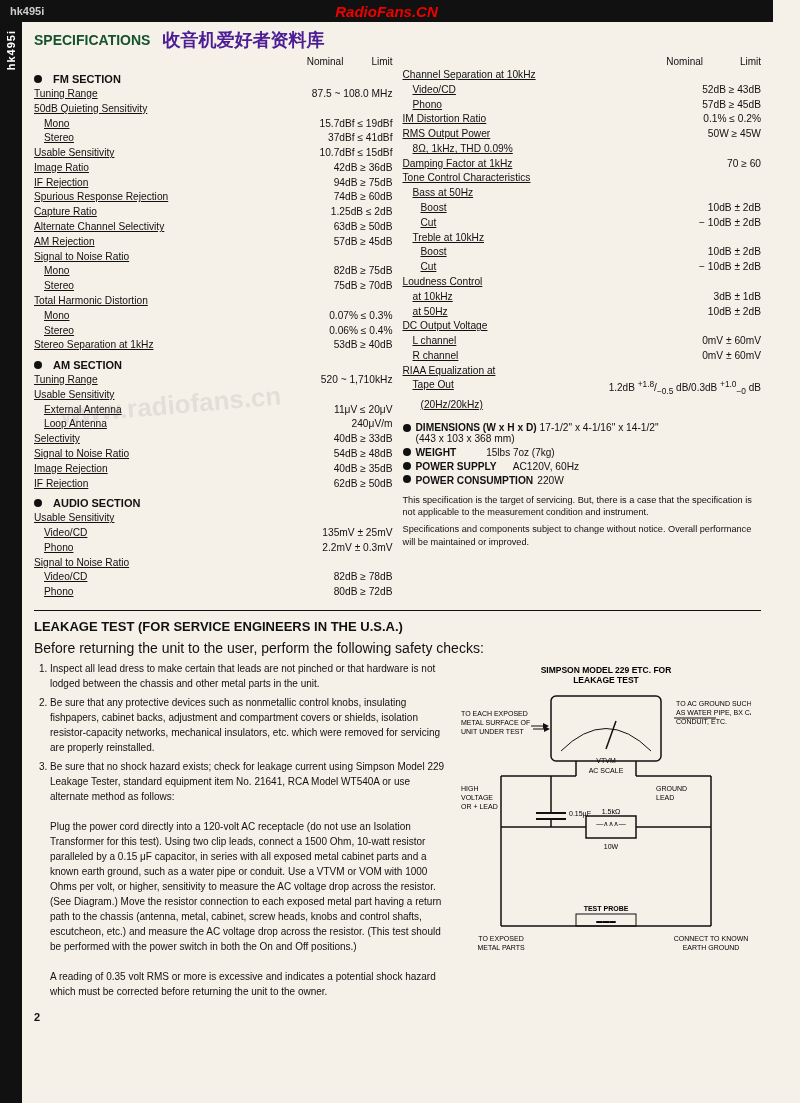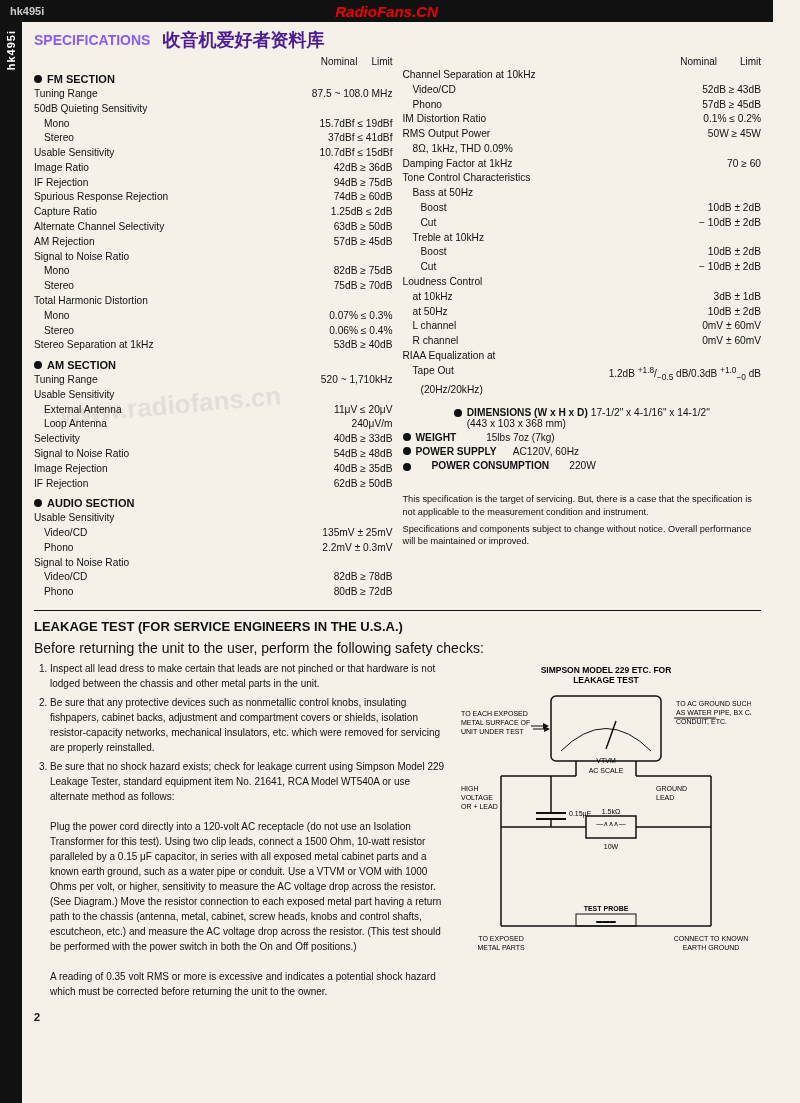--- a/index.html
+++ b/index.html
@@ -66,21 +66,21 @@
       letter-spacing: 1px;
     }
     
     .main-content {
       margin-left: 22px;
       padding: 6px 12px 12px 12px;
     }
     .specs-title {
       font-size: 14px;
       font-weight: bold;
-      color: #8b5cf6;
+      color: #14532d;
       display: inline-block;
       vertical-align: middle;
     }
     .header-row {
       display: flex;
       align-items: center;
       gap: 12px;
     }
     
     .specs-columns {
@@ -93,21 +93,21 @@
       min-width: 0;
     }
     .specs-right {
       flex: 1;
       min-width: 0;
     }
     
     .section-header {
       display: flex;
       align-items: center;
-      gap: 5px;
+      gap: 11px;
       margin: 6px 0 2px 0;
       font-weight: bold;
       font-size: 11px;
     }
     .bullet {
       width: 8px;
       height: 8px;
       background: #111;
       border-radius: 50%;
       display: inline-block;
@@ -116,31 +116,32 @@
     
     .spec-row {
       display: flex;
       justify-content: space-between;
       line-height: 1.45;
       font-size: 10.2px;
     }
     .spec-label {
       flex: 0 0 auto;
       padding-right: 4px;
+      text-decoration: underline;
     }
     .spec-label-indent {
       padding-left: 10px;
     }
     .spec-label-indent2 {
       padding-left: 18px;
     }
     .col-headers {
       display: flex;
       justify-content: flex-end;
-      gap: 14px;
+      gap: 28px;
       font-size: 10px;
       margin-bottom: 1px;
     }
     .col-header {
       min-width: 60px;
       text-align: right;
     }
     
     .divider {
       border: none;
@@ -444,20 +445,24 @@
           </div>
           <div class="spec-row">
             <span class="spec-label spec-label-indent">at 10kHz</span>
             <span>3dB ± 1dB</span>
           </div>
           <div class="spec-row">
             <span class="spec-label spec-label-indent">at 50Hz</span>
             <span>10dB ± 2dB</span>
           </div>
           <div class="spec-row">
+            <span class="spec-label">DC Output Voltage</span>
+            <span></span>
+          </div>
+          <div class="spec-row">
             <span class="spec-label spec-label-indent">L channel</span>
             <span>0mV ± 60mV</span>
           </div>
           <div class="spec-row">
             <span class="spec-label spec-label-indent">R channel</span>
             <span>0mV ± 60mV</span>
           </div>
           <div class="spec-row">
             <span class="spec-label">RIAA Equalization at</span>
             <span></span>
@@ -466,39 +471,39 @@
             <span class="spec-label spec-label-indent">Tape Out</span>
             <span style="font-size:10px">1.2dB <sup>+1.8</sup>/<sub>−0.5</sub> dB/0.3dB <sup>+1.0</sup><sub>−0</sub> dB</span>
           </div>
           <div class="spec-row">
             <span class="spec-label spec-label-indent2">(20Hz/20kHz)</span>
             <span></span>
           </div>
         </div>
 
         <div style="margin-top:8px;">
-          <div style="display:flex; align-items:flex-start; margin-bottom:3px;justify-content:center;">
+          <div style="display:flex; align-items:flex-start; margin-bottom:3px;">
             <span class="bullet" style="margin-top:3px; margin-right:5px;"></span>
             <div>
               <span style="font-weight:bold; font-size:10.2px;">DIMENSIONS (W x H x D)</span>
               <span style="font-size:10.2px;">  17-1/2" x 4-1/16" x 14-1/2"</span>
               <div style="font-size:10.2px; padding-left:0;">(443 x 103 x 368 mm)</div>
             </div>
           </div>
           <div style="display:flex; align-items:center; margin-bottom:3px;">
             <span class="bullet" style="margin-right:5px;"></span>
             <span style="font-weight:bold; font-size:10.2px;">WEIGHT</span>
             <span style="font-size:10px; margin-left:30px;">15lbs 7oz (7kg)</span>
           </div>
           <div style="display:flex; align-items:center; margin-bottom:3px;">
             <span class="bullet" style="margin-right:5px;"></span>
             <span style="font-weight:bold; font-size:10.2px;">POWER SUPPLY</span>
             <span style="font-size:10.2px; margin-left:16px;">AC120V, 60Hz</span>
           </div>
-          <div style="display:flex; align-items:flex-end; margin-bottom:22px;gap:16px;">
+          <div style="display:flex; align-items:flex-start; margin-bottom:8px;">
             <span class="bullet" style="margin-right:5px;"></span>
             <span style="font-weight:bold; font-size:10.2px;">POWER CONSUMPTION</span>
             <span style="font-size:10.2px; margin-left:4px;">220W</span>
           </div>
         </div>
 
         <div class="footnote" style="font-style:normal; font-size:9.2px; margin-bottom:4px;">This specification is the target of servicing. But, there is a case that the specification is not applicable to the measurement condition and instrument.</div>
         <div class="footnote" style="font-style:normal; font-size:9.2px;">Specifications and components subject to change without notice. Overall performance will be maintained or improved.</div>
 
       </div>

